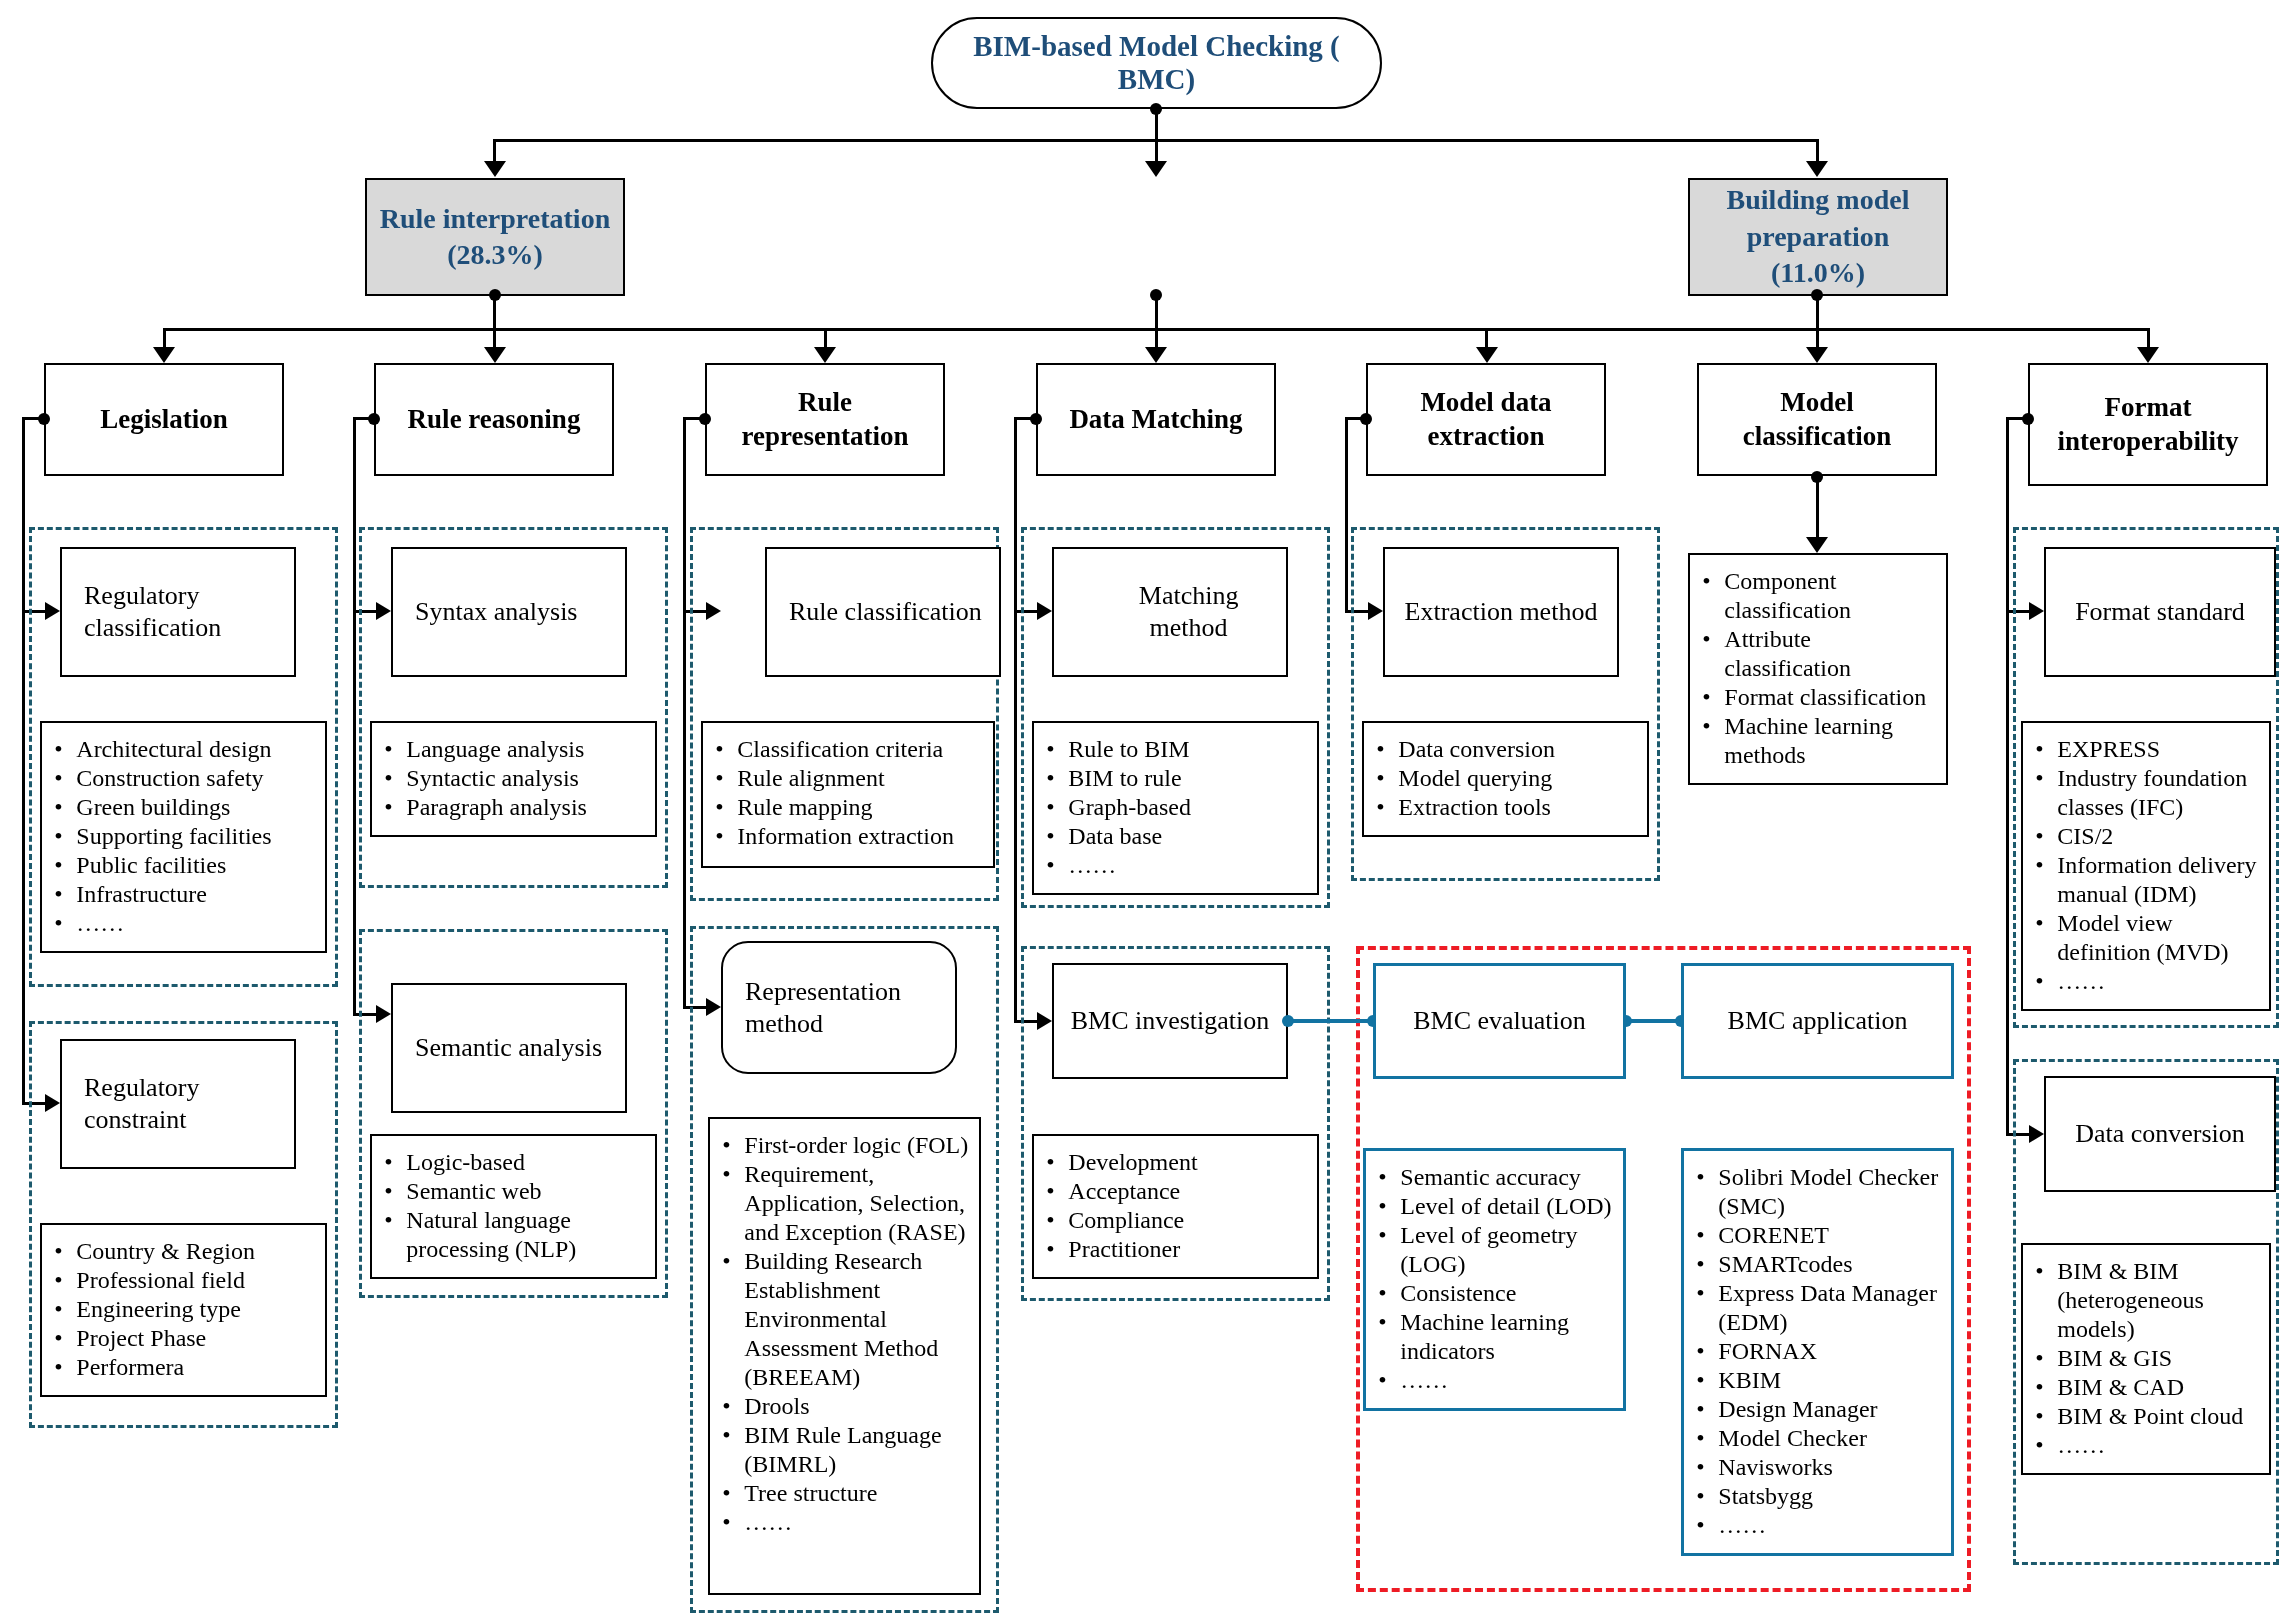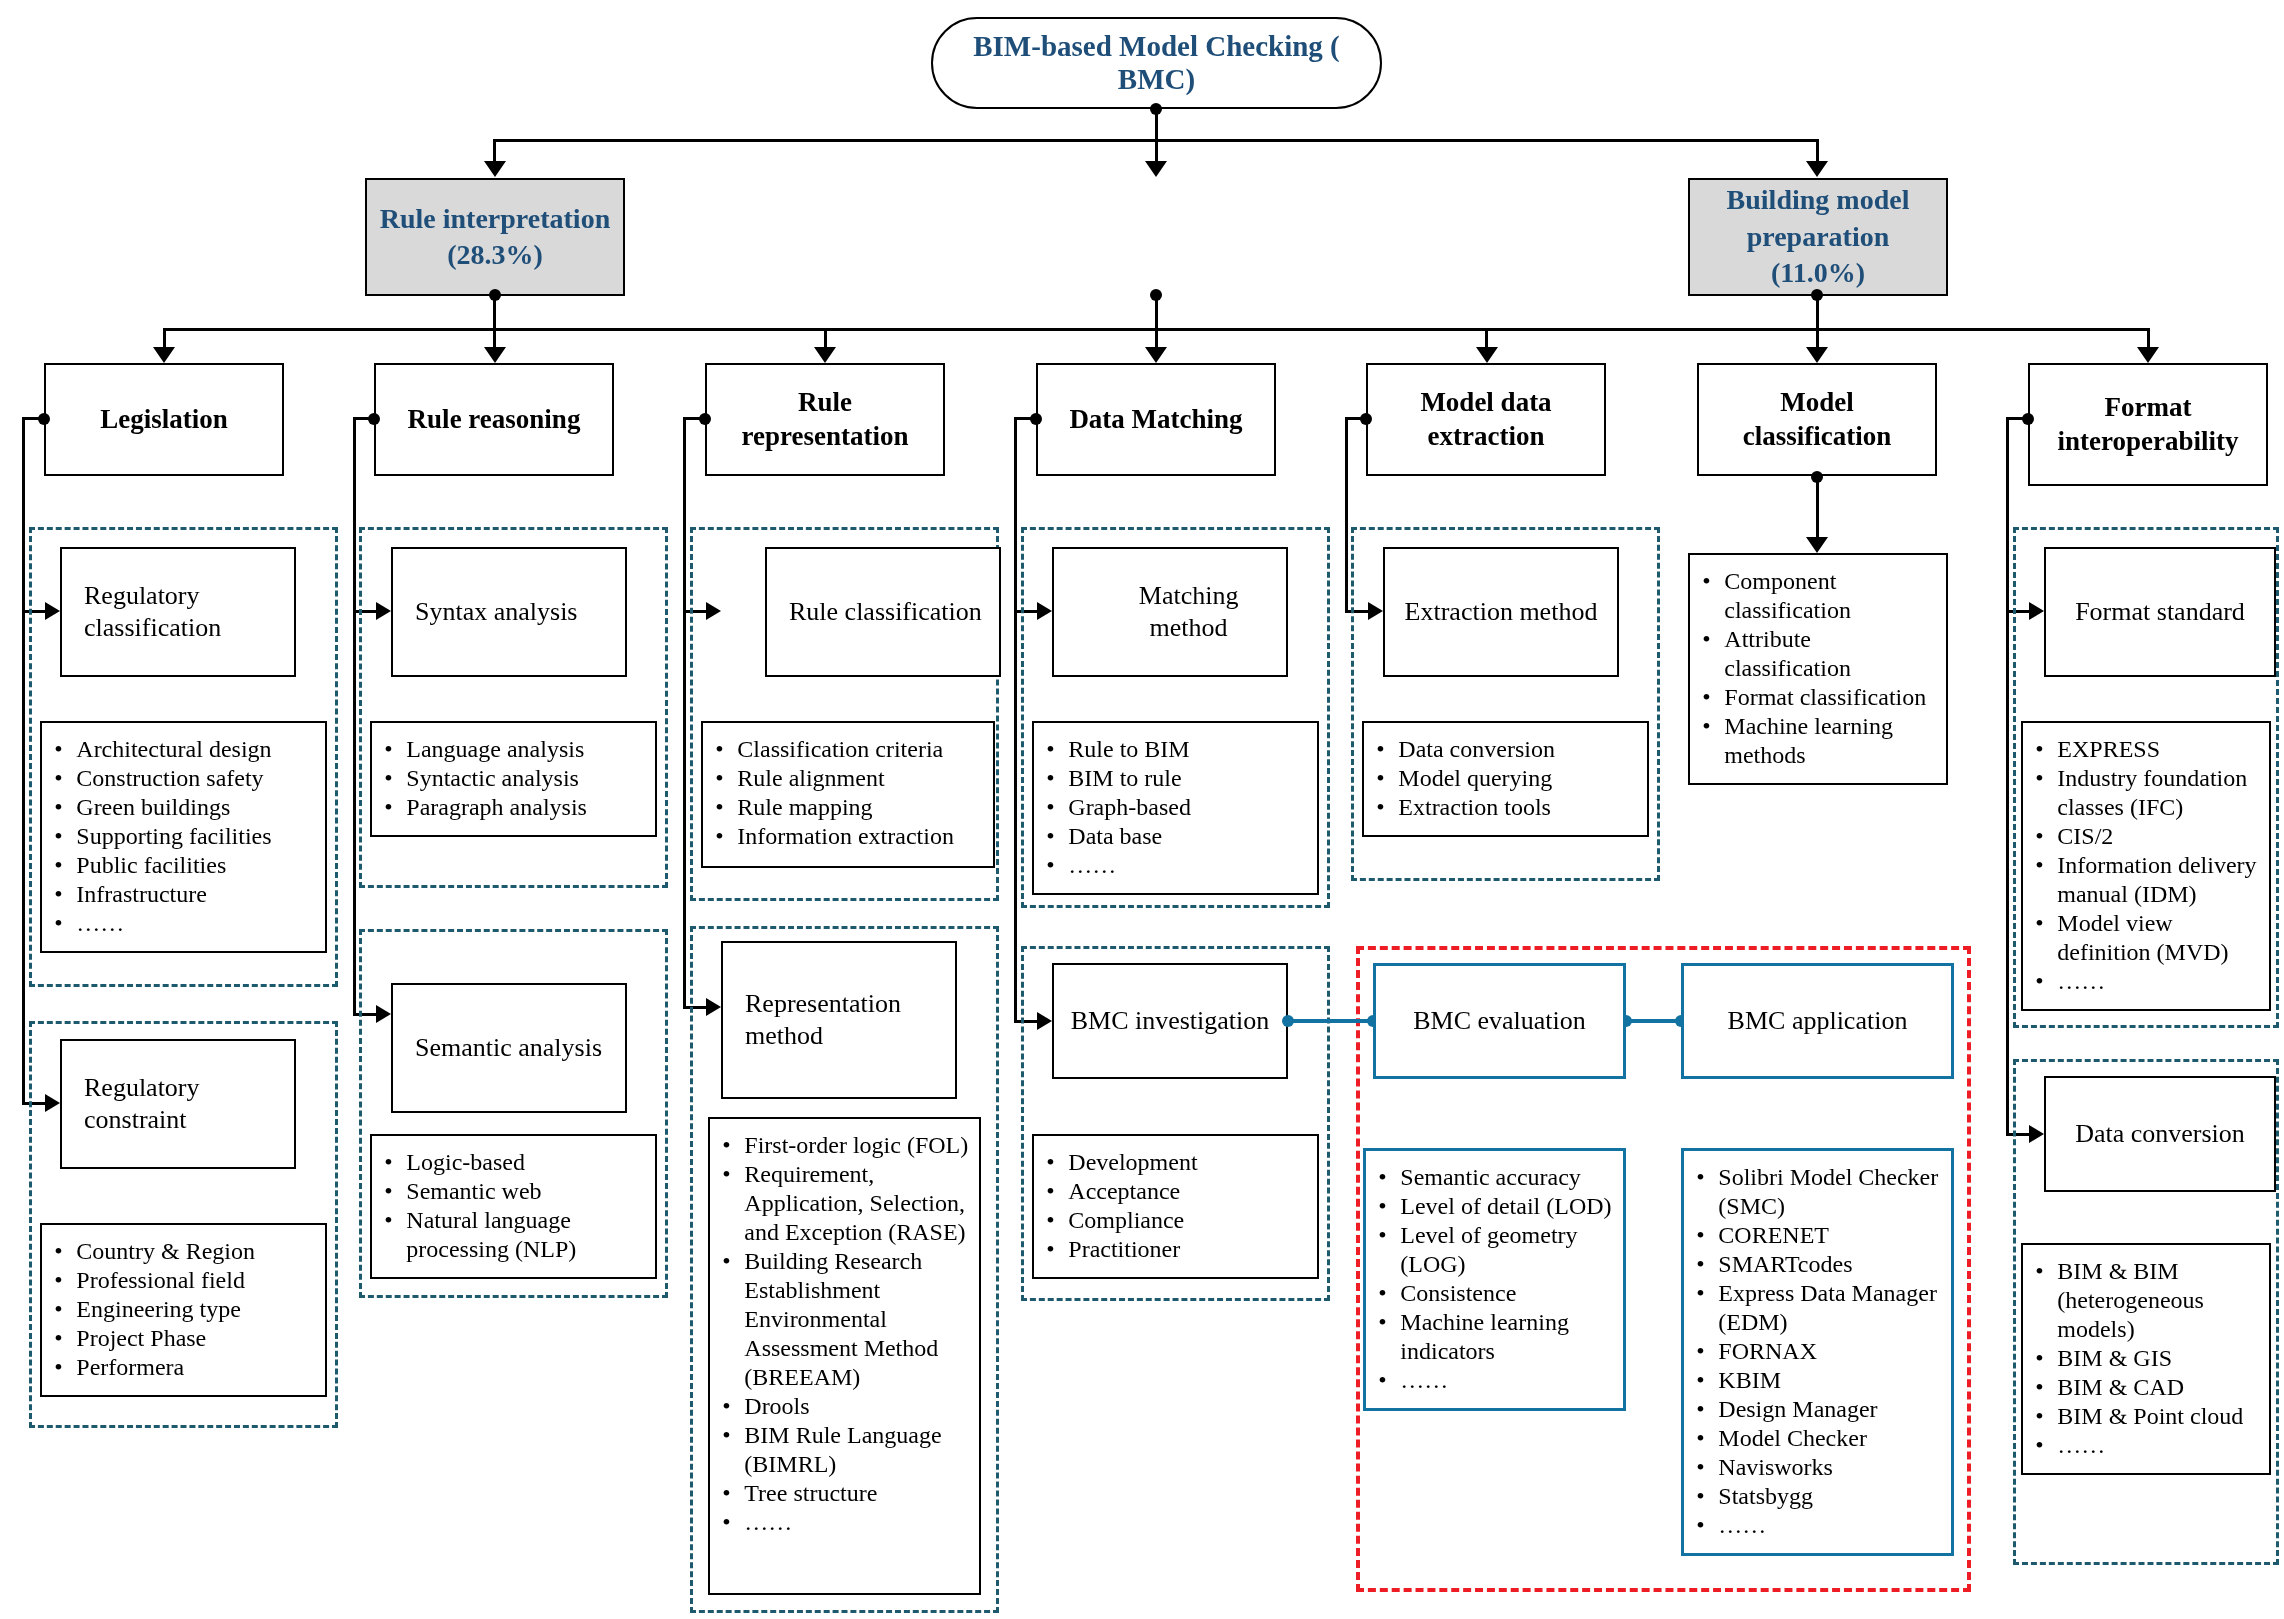--- a/index.html
+++ b/index.html
@@ -258,21 +258,21 @@
         <span class="b">•</span>
         <span class="t">Rule mapping</span>
       </div>
       <div class="li">
         <span class="b">•</span>
         <span class="t">Information extraction</span>
       </div>
     </div>
 
   <div class="dashed" style="left:690px;top:926px;width:309px;height:687px;"></div>
-  <div class="box titlebox" style="left:721px;top:941px;width:236px;height:158px;">
+  <div class="box titlebox" style="left:721px;top:941px;width:236px;height:133px;border-radius:27px;">
     <span>Representation method</span>
   </div>
   <div class="bullets" style="left:708px;top:1117px;width:273px;min-height:478px;">
       <div class="li">
         <span class="b">•</span>
         <span class="t">First-order logic (FOL)</span>
       </div>
       <div class="li">
         <span class="b">•</span>
         <span class="t">Requirement, Application, Selection, and Exception (RASE)</span>

